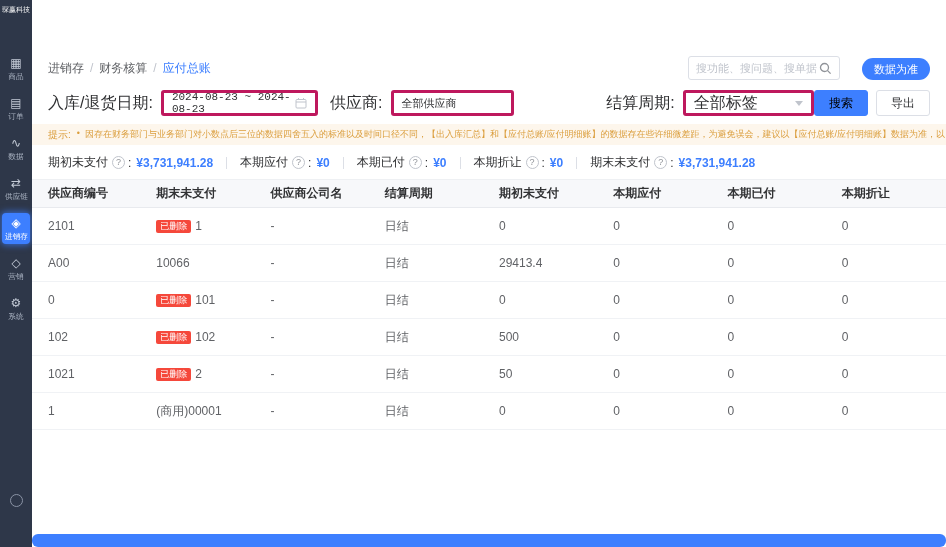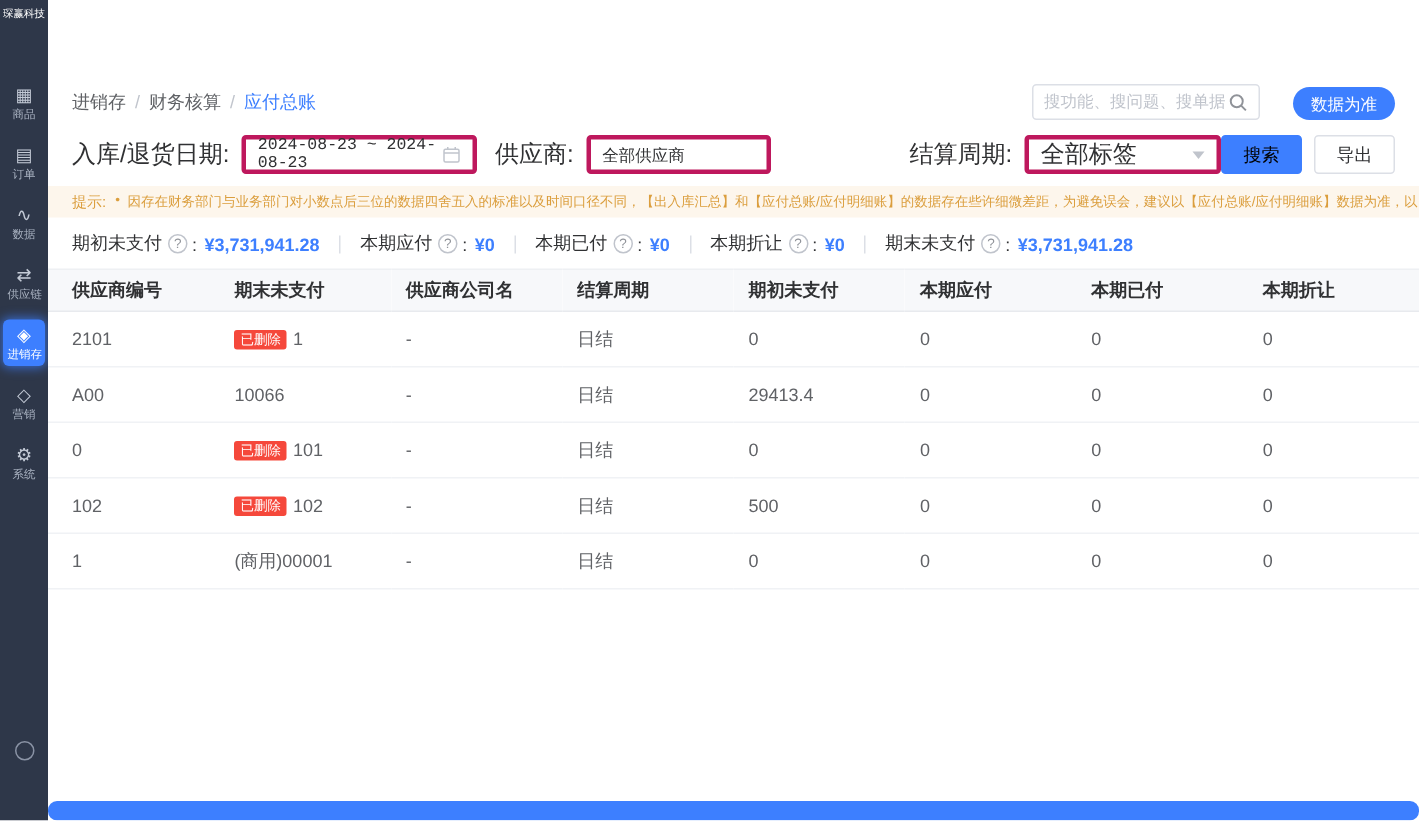--- a/index.html
+++ b/index.html
@@ -251,20 +251,30 @@
             <td>102</td>
             <td><span class="badge">已删除</span>102</td>
             <td>-</td>
             <td>日结</td>
             <td>500</td>
             <td>0</td>
             <td>0</td>
             <td>0</td>
           </tr>
           <tr>
+            <td>1021</td>
+            <td><span class="badge">已删除</span>2</td>
+            <td>-</td>
+            <td>日结</td>
+            <td>50</td>
+            <td>0</td>
+            <td>0</td>
+            <td>0</td>
+          </tr>
+          <tr>
             <td>1</td>
             <td>(商用)00001</td>
             <td>-</td>
             <td>日结</td>
             <td>0</td>
             <td>0</td>
             <td>0</td>
             <td>0</td>
           </tr>
         </tbody>

